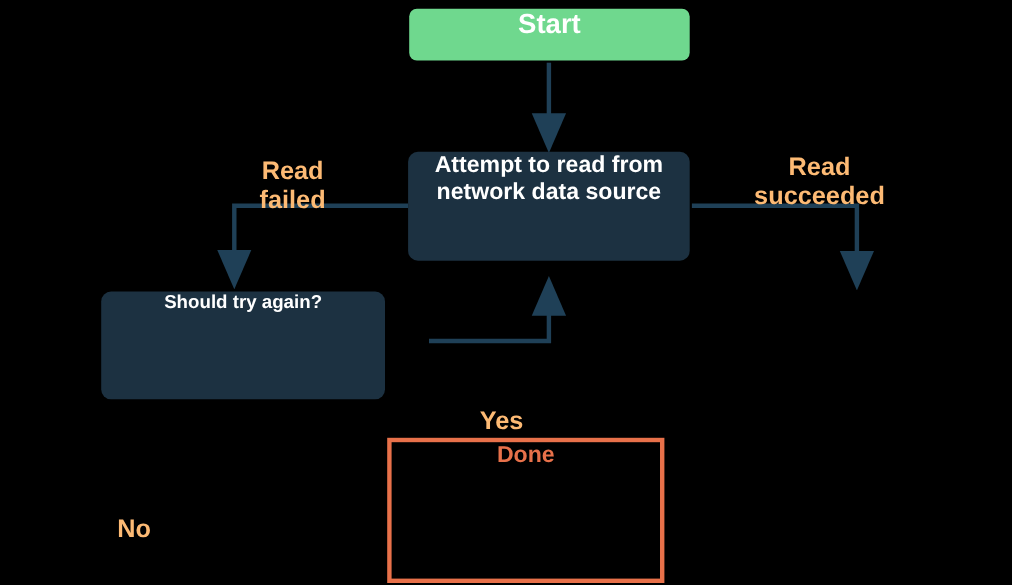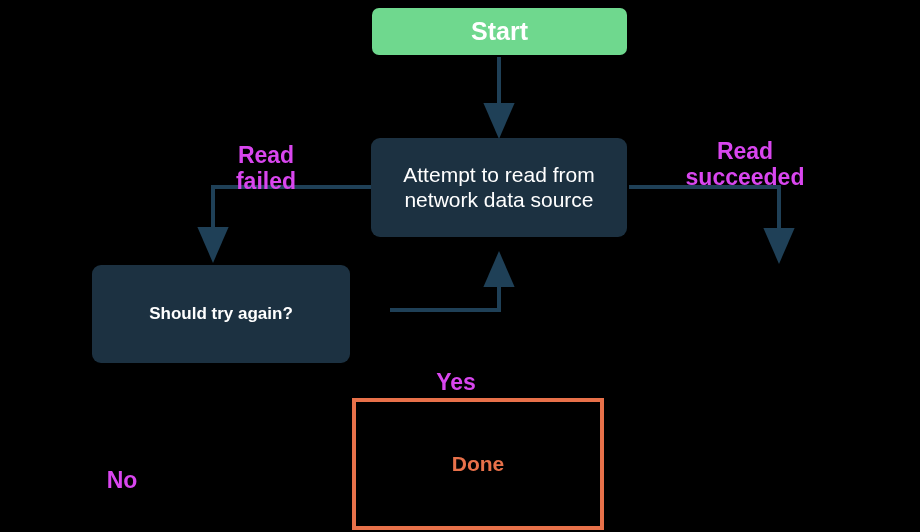--- a/index.html
+++ b/index.html
@@ -13,60 +13,59 @@
   #canvas {
     position: relative;
     width: 920px;
     height: 532px;
     background: #000000;
     overflow: hidden;
   }
   .node {
     position: absolute;
     display: flex;
-    align-items: center;
     justify-content: center;
     text-align: center;
     box-sizing: border-box;
     line-height: 1.18;
     white-space: pre-line;
   }
   .node-start {
     border-radius: 7px;
     background: #6FD88E;
     color: #FFFFFF;
     font-size: 25px;
     font-weight: 700;
   }
   .node-process {
     border-radius: 9px;
     background: #1C3141;
     color: #FFFFFF;
     font-size: 21px;
-    font-weight: 400;
+    font-weight: 700;
     padding: 0 14px;
   }
   .node-decision {
     border-radius: 9px;
     background: #1C3141;
     color: #FFFFFF;
     font-size: 17px;
     font-weight: 700;
     padding: 0 14px;
   }
   .node-done {
     background: transparent;
     border: 4px solid #E8714A;
     color: #E8714A;
     font-size: 21px;
     font-weight: 700;
   }
   .edge-label {
     position: absolute;
-    color: #d946ef;
+    color: #fdba74;
     font-size: 23px;
     font-weight: 700;
     text-align: center;
     line-height: 1.12;
     white-space: pre-line;
   }
   svg.edges {
     position: absolute;
     left: 0;
     top: 0;

